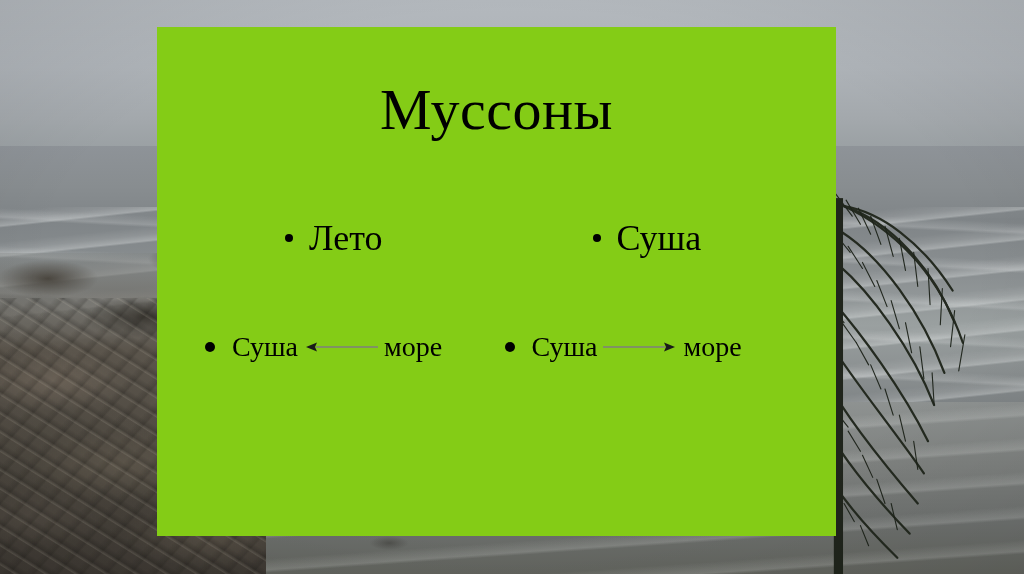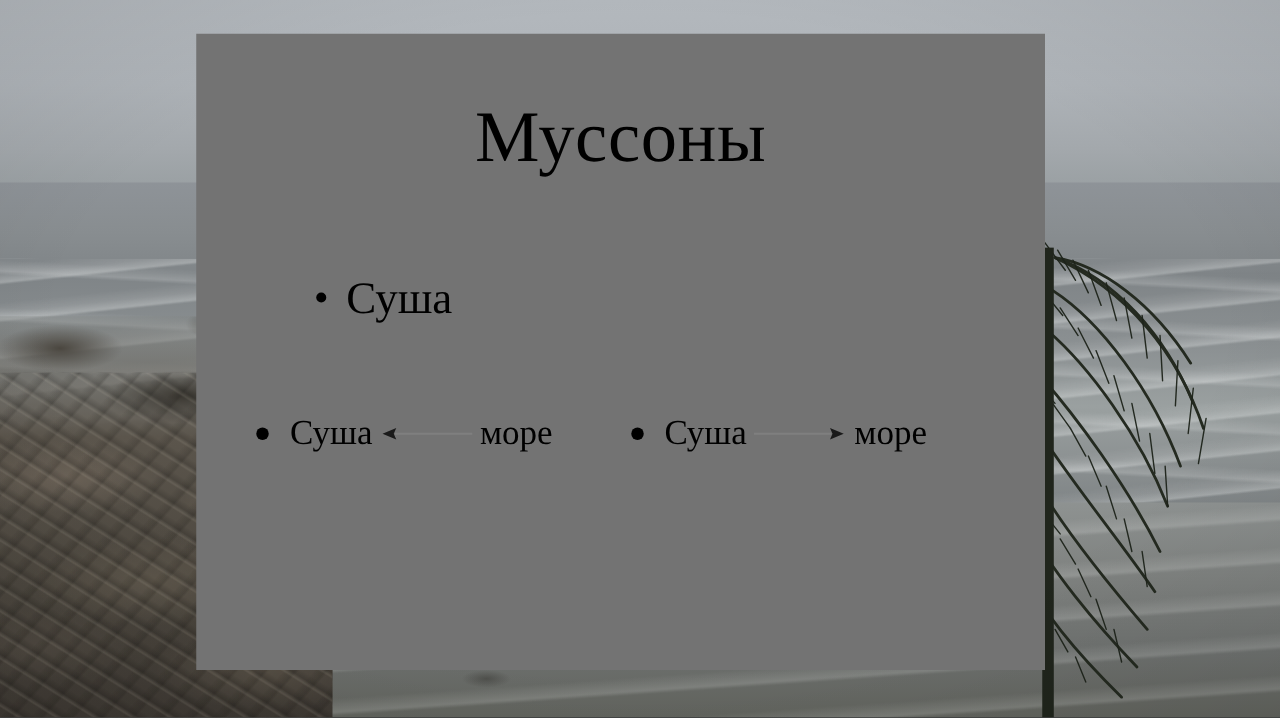--- a/index.html
+++ b/index.html
@@ -123,21 +123,21 @@
       rgba(0,0,0,0) 45%, rgba(0,0,0,0.10) 78%, rgba(0,0,0,0.26) 100%);
   }
 
   
   .card {
     position: absolute;
     left: 157px;
     top: 27px;
     width: 679px;
     height: 509px;
-    background: #737373;
+    background: #84cc16;
     box-shadow: 0 0 0 0 rgba(0,0,0,0);
   }
 
   .slide-title {
     position: absolute;
     left: 0;
     top: 54px;
     width: 100%;
     text-align: center;
     font-size: 58px;
@@ -279,20 +279,24 @@
 
     <div class="vignette"></div>
   </div>
 
   <div class="card">
 
     <h1 class="slide-title">Муссоны</h1>
 
     <div class="row row-seasons">
 
+      <div class="col col-left">
+        <span class="bullet"></span>
+        <span class="txt-season">Лето</span>
+      </div>
 
       <div class="col col-right">
         <span class="bullet"></span>
         <span class="txt-season">Суша</span>
       </div>
 
     </div>
 
     <div class="row row-flows">
 

